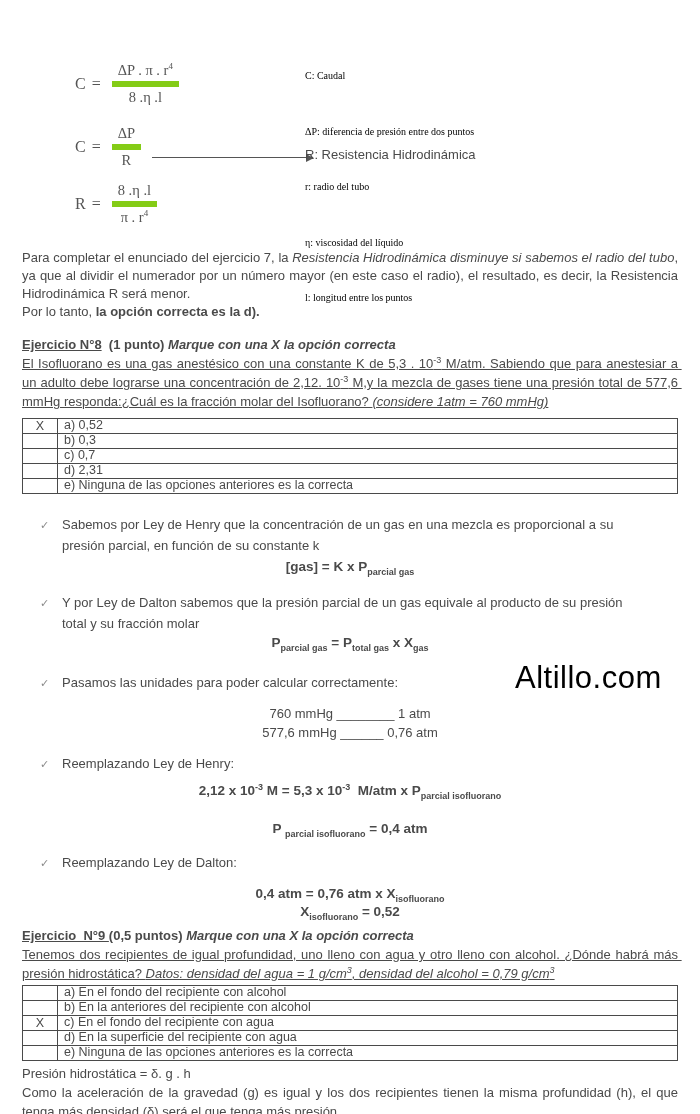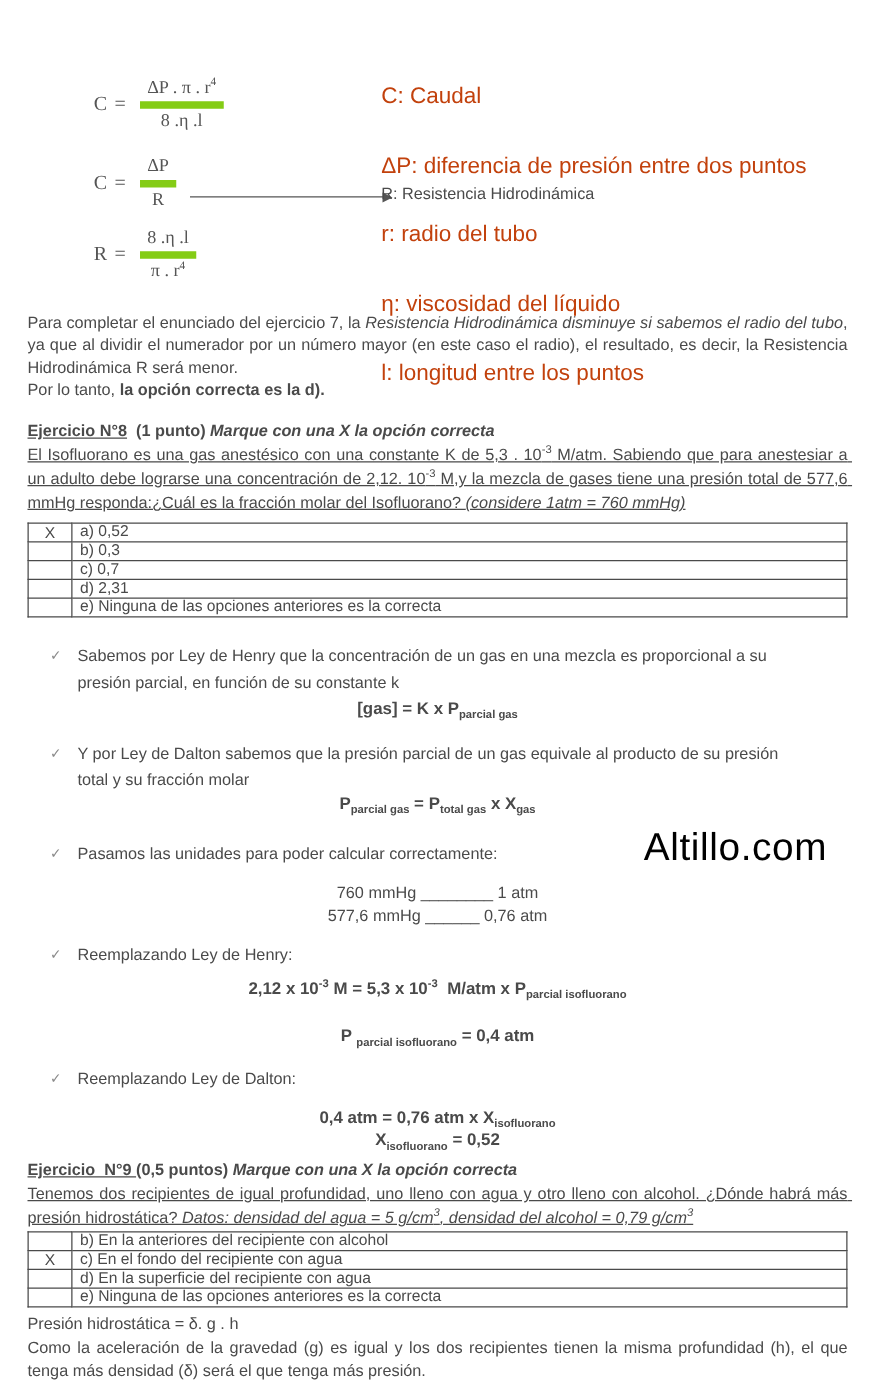--- a/index.html
+++ b/index.html
@@ -13,22 +13,22 @@
   .f .lhs{letter-spacing:1px;}
   .frac{display:inline-flex;flex-direction:column;align-items:center;font-size:14.5px;}
   .frac .num{border-bottom:6px solid #84cc16;padding:0 6px 2px;white-space:pre;}
   .frac .den{padding-top:2px;white-space:pre;}
   .f1{left:53px;top:62px;}
   .f2{left:53px;top:125px;}
   .f3{left:53px;top:182px;}
   .arrow{position:absolute;left:130px;top:157px;width:160px;height:1px;background:#555;}
   .arrow::after{content:"";position:absolute;right:-2px;top:-3.5px;
                 border-left:8px solid #555;border-top:4px solid transparent;border-bottom:4px solid transparent;}
-  .legend{position:absolute;left:283px;top:30px;font-family:Liberation Sans, sans-serif;
-          color:#c2410c;font-size:18px;line-height:18.5px;white-space:pre;}
+  .legend{position:absolute;left:283px;top:30px;font-family:Liberation Serif, serif;
+          color:#000000;font-size:10px;line-height:18.5px;white-space:pre;}
   .arrow-label{position:absolute;left:283px;top:147px;font-family:"Liberation Sans",sans-serif;
                font-size:13px;color:#4a4a4a;}
 
   
   .para{font-size:13px;line-height:18px;margin:0;white-space:pre-wrap;}
   .just{text-align:justify;}
   .exh{font-size:13px;line-height:19px;margin:0;white-space:pre-wrap;}
   .exbody{font-size:13px;line-height:19px;margin:0;text-align:justify;white-space:pre-wrap;text-decoration:underline;}
   .seg-italic{font-style:italic;}
   .seg-bold{font-weight:700;}
@@ -166,26 +166,30 @@
   <div class="bullet m-b5">
     <span class="check">✓</span>
     <span class="btext">Reemplazando Ley de Dalton:</span>
   </div>
   <p class="cline m-dal2"><span>0,4 atm = 0,76 atm x X</span><sub class="seg-sub">isofluorano</sub></p>
   <p class="cline"><span>X</span><sub class="seg-sub">isofluorano</sub><span> = 0,52</span></p>
 
   <div class="watermark">Altillo.com</div>
 
   <h3 class="exh m-exh9"><span class="seg-titleu">Ejercicio  N°9 </span><span class="seg-bold">(0,5 puntos) </span><span class="seg-italic">Marque con una X la opción correcta</span></h3>
-  <p class="exbody"><span>Tenemos dos recipientes de igual profundidad, uno lleno con agua y otro lleno con alcohol. ¿Dónde habrá más presión hidrostática? </span><span class="seg-italic">Datos: densidad del agua = 5 g/cm</span><sup class="seg-isup">3</sup><span class="seg-italic">, densidad del alcohol = 0,79 g/cm</span><sup class="seg-isup">3</sup></p>
+  <p class="exbody"><span>Tenemos dos recipientes de igual profundidad, uno lleno con agua y otro lleno con alcohol. ¿Dónde habrá más presión hidrostática? </span><span class="seg-italic">Datos: densidad del agua = 1 g/cm</span><sup class="seg-isup">3</sup><span class="seg-italic">, densidad del alcohol = 0,79 g/cm</span><sup class="seg-isup">3</sup></p>
 
   <table class="opttable m-t9">
     <tbody>
       <tr>
         <td class="mark"></td>
+        <td>a) En el fondo del recipiente con alcohol</td>
+      </tr>
+      <tr>
+        <td class="mark"></td>
         <td>b) En la anteriores del recipiente con alcohol</td>
       </tr>
       <tr>
         <td class="mark">X</td>
         <td>c) En el fondo del recipiente con agua</td>
       </tr>
       <tr>
         <td class="mark"></td>
         <td>d) En la superficie del recipiente con agua</td>
       </tr>

